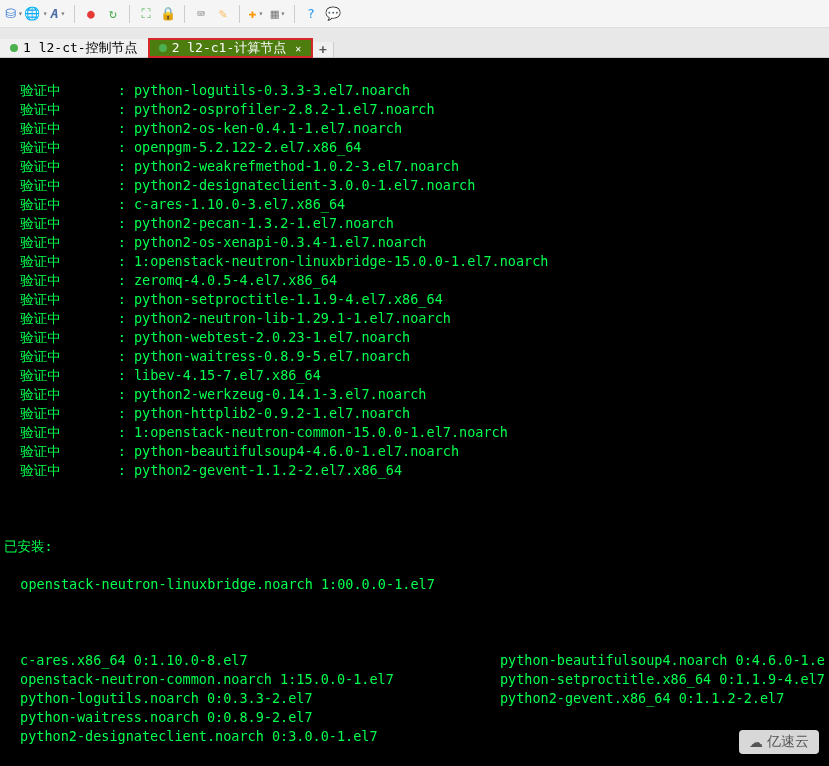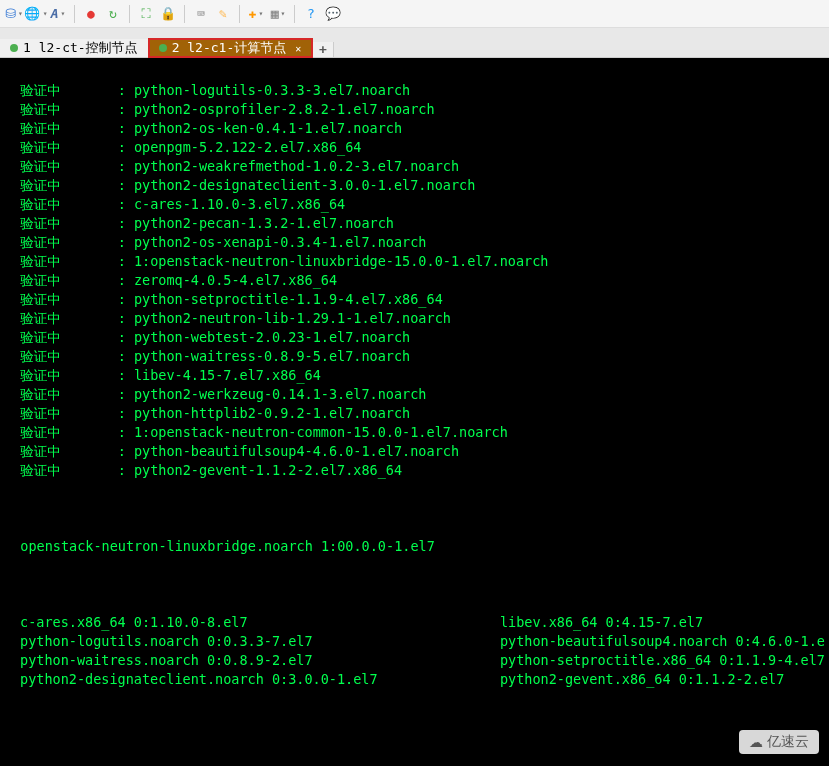--- a/index.html
+++ b/index.html
@@ -35,21 +35,21 @@
       align-items: center;
       padding: 0 10px;
       gap: 5px;
       border-right: 1px solid #ccc;
       background: #f0f0f0;
       cursor: pointer;
       white-space: nowrap;
       font-size: 13px;
     }
     .tab.active {
-      background: #a16207;
+      background: #4d7c0f;
       color: white;
       outline: 2px solid #d62828;
       outline-offset: -1px;
       position: relative;
     }
     .tab-dot { width:8px; height:8px; border-radius:50%; background:#4caf50; }
     .tab-close { font-size: 10px; color: inherit; margin-left: 4px; }
     .tab.add { width: 22px; justify-content: center; font-weight: bold; color:#555; }
     .terminal {
       background: #000;
@@ -115,25 +115,26 @@
     <span class="tab-dot"></span>
     <span>2 l2-c1-计算节点</span>
     <span class="tab-close">✕</span>
   </div>
   <div class="tab add">+</div>
 </div>
 
 <div class="terminal">
 <div id="verify-rows"><div class="row">  验证中       : python-logutils-0.3.3-3.el7.noarch</div><div class="row">  验证中       : python2-osprofiler-2.8.2-1.el7.noarch</div><div class="row">  验证中       : python2-os-ken-0.4.1-1.el7.noarch</div><div class="row">  验证中       : openpgm-5.2.122-2.el7.x86_64</div><div class="row">  验证中       : python2-weakrefmethod-1.0.2-3.el7.noarch</div><div class="row">  验证中       : python2-designateclient-3.0.0-1.el7.noarch</div><div class="row">  验证中       : c-ares-1.10.0-3.el7.x86_64</div><div class="row">  验证中       : python2-pecan-1.3.2-1.el7.noarch</div><div class="row">  验证中       : python2-os-xenapi-0.3.4-1.el7.noarch</div><div class="row">  验证中       : 1:openstack-neutron-linuxbridge-15.0.0-1.el7.noarch</div><div class="row">  验证中       : zeromq-4.0.5-4.el7.x86_64</div><div class="row">  验证中       : python-setproctitle-1.1.9-4.el7.x86_64</div><div class="row">  验证中       : python2-neutron-lib-1.29.1-1.el7.noarch</div><div class="row">  验证中       : python-webtest-2.0.23-1.el7.noarch</div><div class="row">  验证中       : python-waitress-0.8.9-5.el7.noarch</div><div class="row">  验证中       : libev-4.15-7.el7.x86_64</div><div class="row">  验证中       : python2-werkzeug-0.14.1-3.el7.noarch</div><div class="row">  验证中       : python-httplib2-0.9.2-1.el7.noarch</div><div class="row">  验证中       : 1:openstack-neutron-common-15.0.0-1.el7.noarch</div><div class="row">  验证中       : python-beautifulsoup4-4.6.0-1.el7.noarch</div><div class="row">  验证中       : python2-gevent-1.1.2-2.el7.x86_64</div></div>
 <div class="row"> </div>
+<div class="row">已安装:</div>
 <div class="row">  openstack-neutron-linuxbridge.noarch 1:00.0.0-1.el7</div>
 <div class="row"> </div>
 <div class="depcols">
-  <div class="depcol left" id="deps-left"><div class="row">c-ares.x86_64 0:1.10.0-8.el7</div><div class="row">python-logutils.noarch 0:0.3.3-7.el7</div><div class="row">python-waitress.noarch 0:0.8.9-2.el7</div><div class="row">python2-designateclient.noarch 0:3.0.0-1.el7</div></div>
-  <div class="depcol right" id="deps-right"><div class="row">libev.x86_64 0:4.15-7.el7</div><div class="row">python-beautifulsoup4.noarch 0:4.6.0-1.e</div><div class="row">python-setproctitle.x86_64 0:1.1.9-4.el7</div><div class="row">python2-gevent.x86_64 0:1.1.2-2.el7</div></div>
+  <div class="depcol left" id="deps-left"><div class="row">c-ares.x86_64 0:1.10.0-8.el7</div><div class="row">openstack-neutron-common.noarch 1:15.0.0-1.el7</div><div class="row">python-logutils.noarch 0:0.3.3-2.el7</div><div class="row">python-waitress.noarch 0:0.8.9-2.el7</div><div class="row">python2-designateclient.noarch 0:3.0.0-1.el7</div></div>
+  <div class="depcol right" id="deps-right"><div class="row">python-beautifulsoup4.noarch 0:4.6.0-1.e</div><div class="row">python-setproctitle.x86_64 0:1.1.9-4.el7</div><div class="row">python2-gevent.x86_64 0:1.1.2-2.el7</div></div>
 </div>
 
 
 </div>
 
 <div class="watermark">
   <span>☁</span>
   <span>亿速云</span>
 </div>
 

